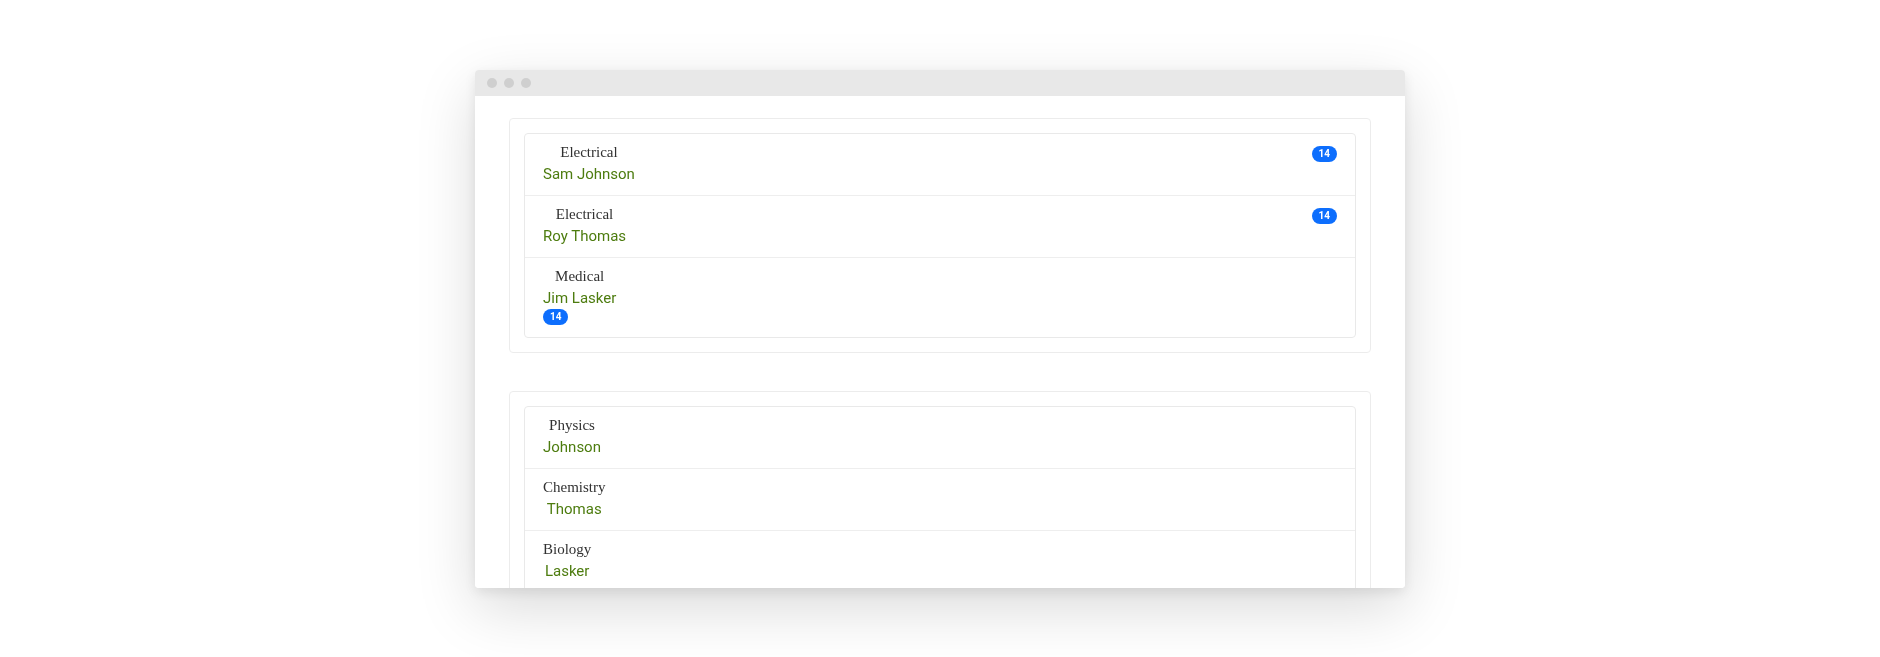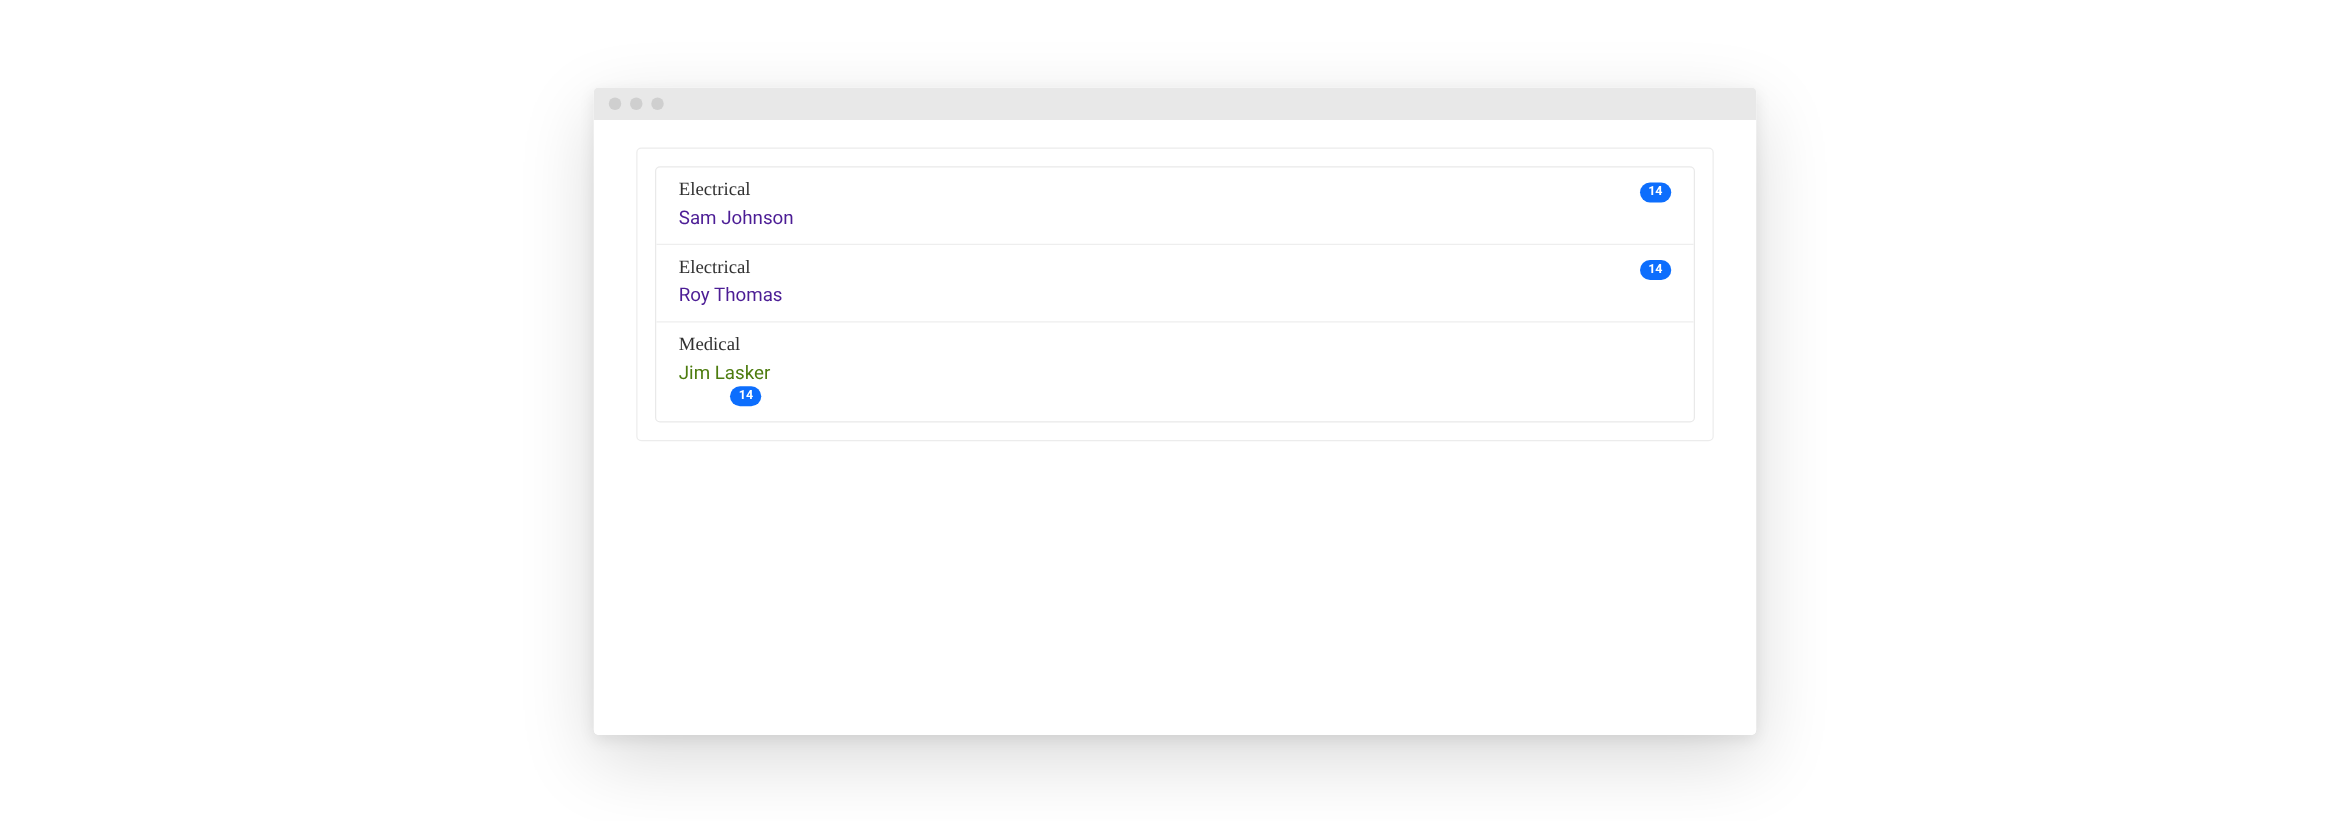--- a/index.html
+++ b/index.html
@@ -94,49 +94,49 @@
 
     .list-item:last-child {
       border-bottom: none;
       flex-direction: column;
     }
 
     .list-item-text {
       display: flex;
       flex-direction: column;
       gap: 4px;
+      text-align: center;
     }
 
     .item-title {
       font-family: Georgia, "Times New Roman", serif;
       font-size: 15px;
       color: #313131;
       font-weight: 400;
     }
 
     .item-subtitle {
       font-size: 15px;
-      color: #4c1d95;
+      color: #4d7c0f;
       font-weight: 400;
     }
 
     .item-subtitle.link-style {
       color: #4d7c0f;
     }
 
     .badge {
       background: #0d6efd;
       color: #ffffff;
       font-size: 10px;
       font-weight: 700;
       padding: 3px 7px;
       border-radius: 10px;
       line-height: 1;
       margin-top: 2px;
-      margin-left: 41px;
     }
   </style>
 </head>
 <body>
 
 <div class="browser-window">
   <div class="browser-titlebar">
     <span class="traffic-light"></span>
     <span class="traffic-light"></span>
     <span class="traffic-light"></span>
@@ -167,16 +167,42 @@
             <div class="list-item-text">
               <span class="item-title">Medical</span>
               <span class="item-subtitle link-style">Jim Lasker</span>
             </div>
             <span class="badge">14</span>
           </div>
 
         </div>
       </div>
 
+      <div class="card">
+        <div class="list-group">
+
+          <div class="list-item">
+            <div class="list-item-text">
+              <span class="item-title">Physics</span>
+              <span class="item-subtitle">Johnson</span>
+            </div>
+          </div>
+
+          <div class="list-item">
+            <div class="list-item-text">
+              <span class="item-title">Chemistry</span>
+              <span class="item-subtitle">Thomas</span>
+            </div>
+          </div>
+
+          <div class="list-item">
+            <div class="list-item-text">
+              <span class="item-title">Biology</span>
+              <span class="item-subtitle link-style">Lasker</span>
+            </div>
+          </div>
+
+        </div>
+      </div>
 
     </div>
   </div>
 </div>
 
 </body></html>

